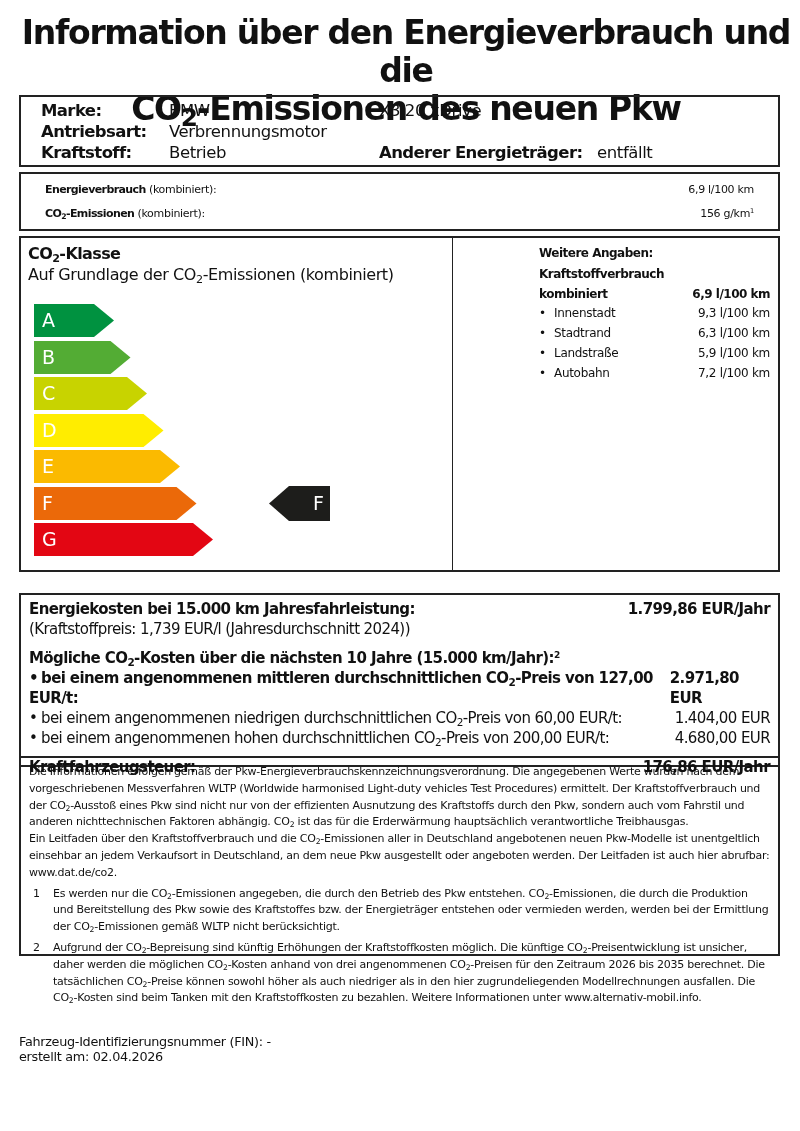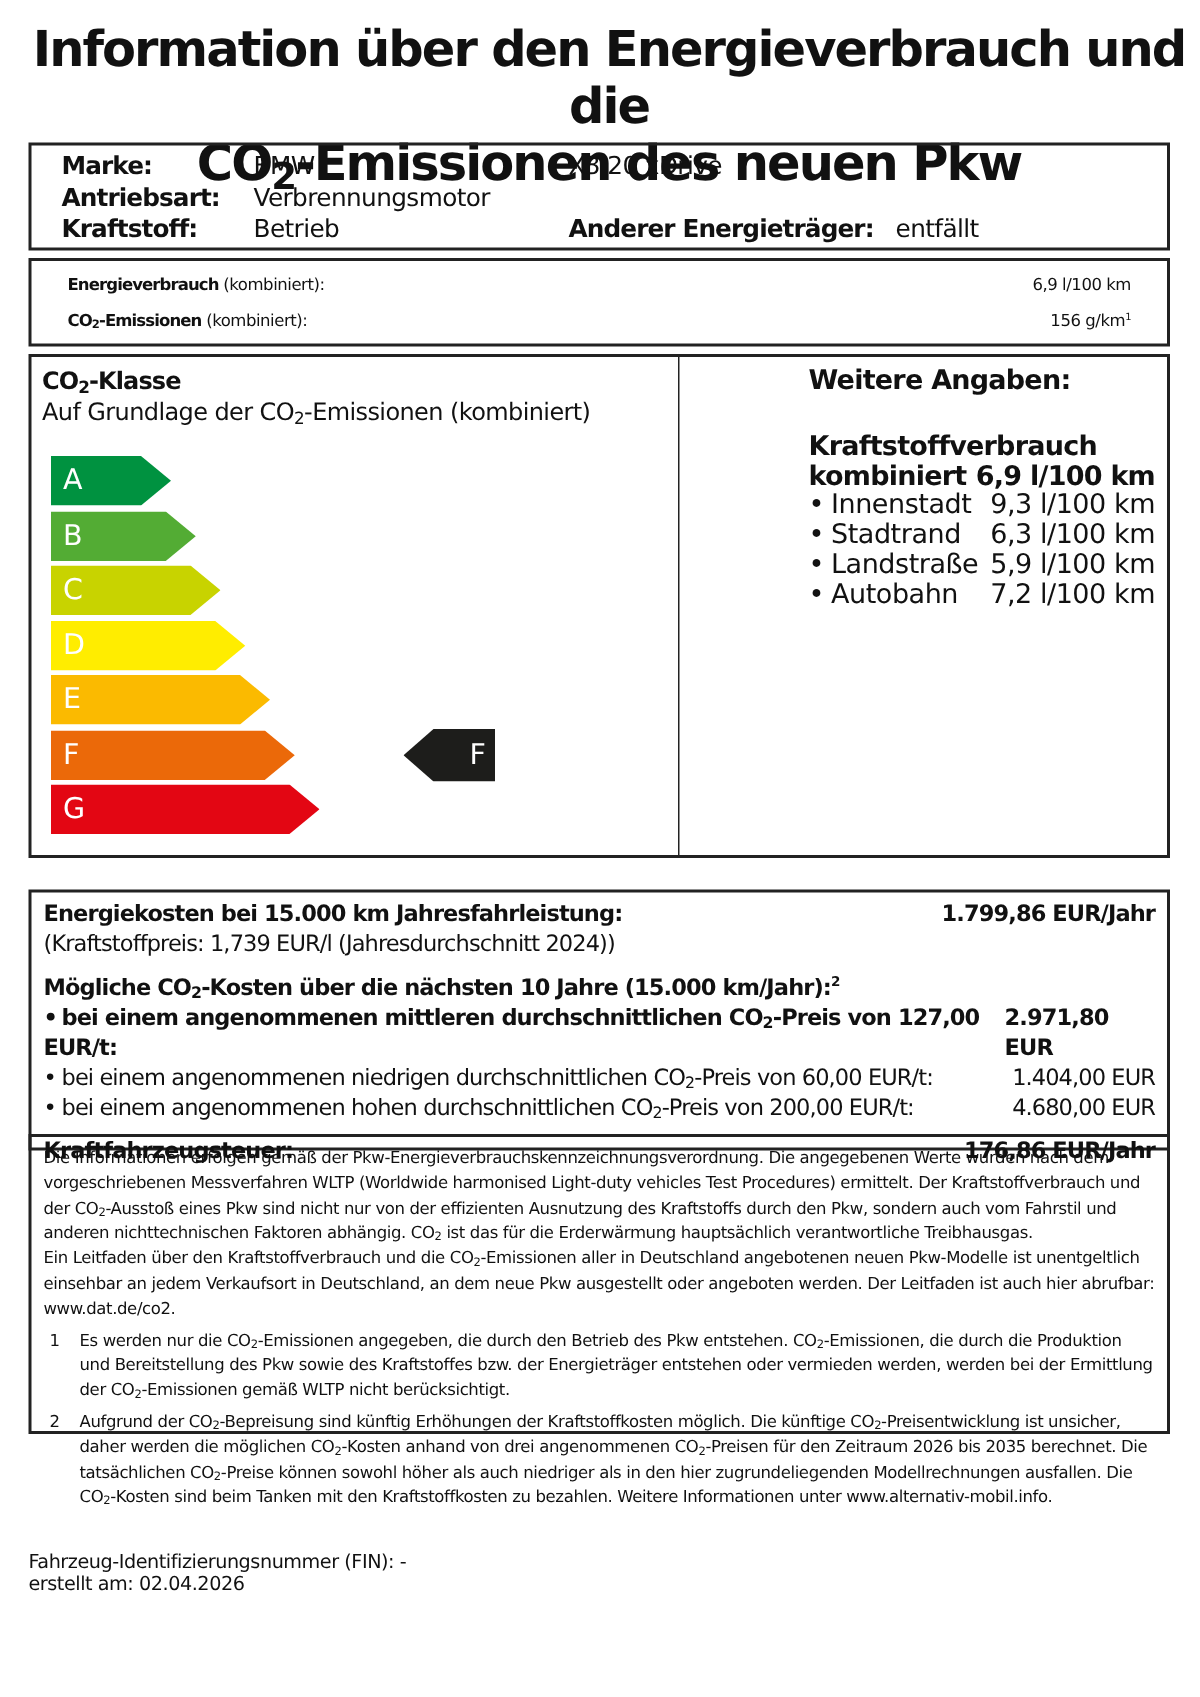--- a/index.html
+++ b/index.html
@@ -31,23 +31,23 @@
   .classleft { position: absolute; left: 0; top: 0; width: 432px; height: 100%; border-right: 1.5px solid #222; padding: 6px 7px; }
   .ctitle { font-weight: bold; font-size: 16px; letter-spacing: -0.6px; line-height: 20px; }
   .csub { font-size: 16px; letter-spacing: -0.4px; line-height: 22px; }
   .bars { position: absolute; left: 13px; top: 66px; }
   .bar { position: relative; height: 33px; margin-bottom: 3.5px; color: #fff; font-size: 19px; line-height: 33px; padding-left: 8px; }
   .bar span { position: relative; z-index: 2; }
   .bar .shape { position: absolute; left: 0; top: 0; height: 33px; }
   .indicator { position: absolute; left: 248px; top: 246px; width: 61px; height: 35px; }
   .indicator .lbl { position: absolute; right: 6px; top: 0; line-height: 35px; color: #fff; font-size: 19px; z-index: 2; }
 
-  .classright { position: absolute; left: 510px; top: 0; right: 0; padding: 6px 8px; font-size: 18px; line-height: 19.8px; }
+  .classright { position: absolute; left: 510px; top: 0; right: 0; padding: 6px 8px; font-size: 12px; line-height: 19.8px; }
   .classright .hd { font-weight: bold; letter-spacing: -0.5px; }
-  .classright .kv { font-weight: bold; letter-spacing: -0.5px; margin-top: 24px; }
+  .classright .kv { font-weight: bold; letter-spacing: -0.5px; margin-top: 1px; }
   .frow { display: flex; justify-content: space-between; letter-spacing: -0.3px; }
   .frow.bold { font-weight: bold; letter-spacing: -0.5px; }
   .frow .bul::before { content: "\2022"; display: inline-block; width: 15px; }
 
   
   .costbox { top: 577px; height: 174px; padding: 4px 8px; font-size: 15px; line-height: 20px; margin-top: 16px; }
   .krow { display: flex; justify-content: space-between; letter-spacing: -0.6px; }
   .krow.b { font-weight: bold; }
   .krow .bul::before { content: "\2022"; display: inline-block; width: 12px; }
   .gap { height: 9px; }

